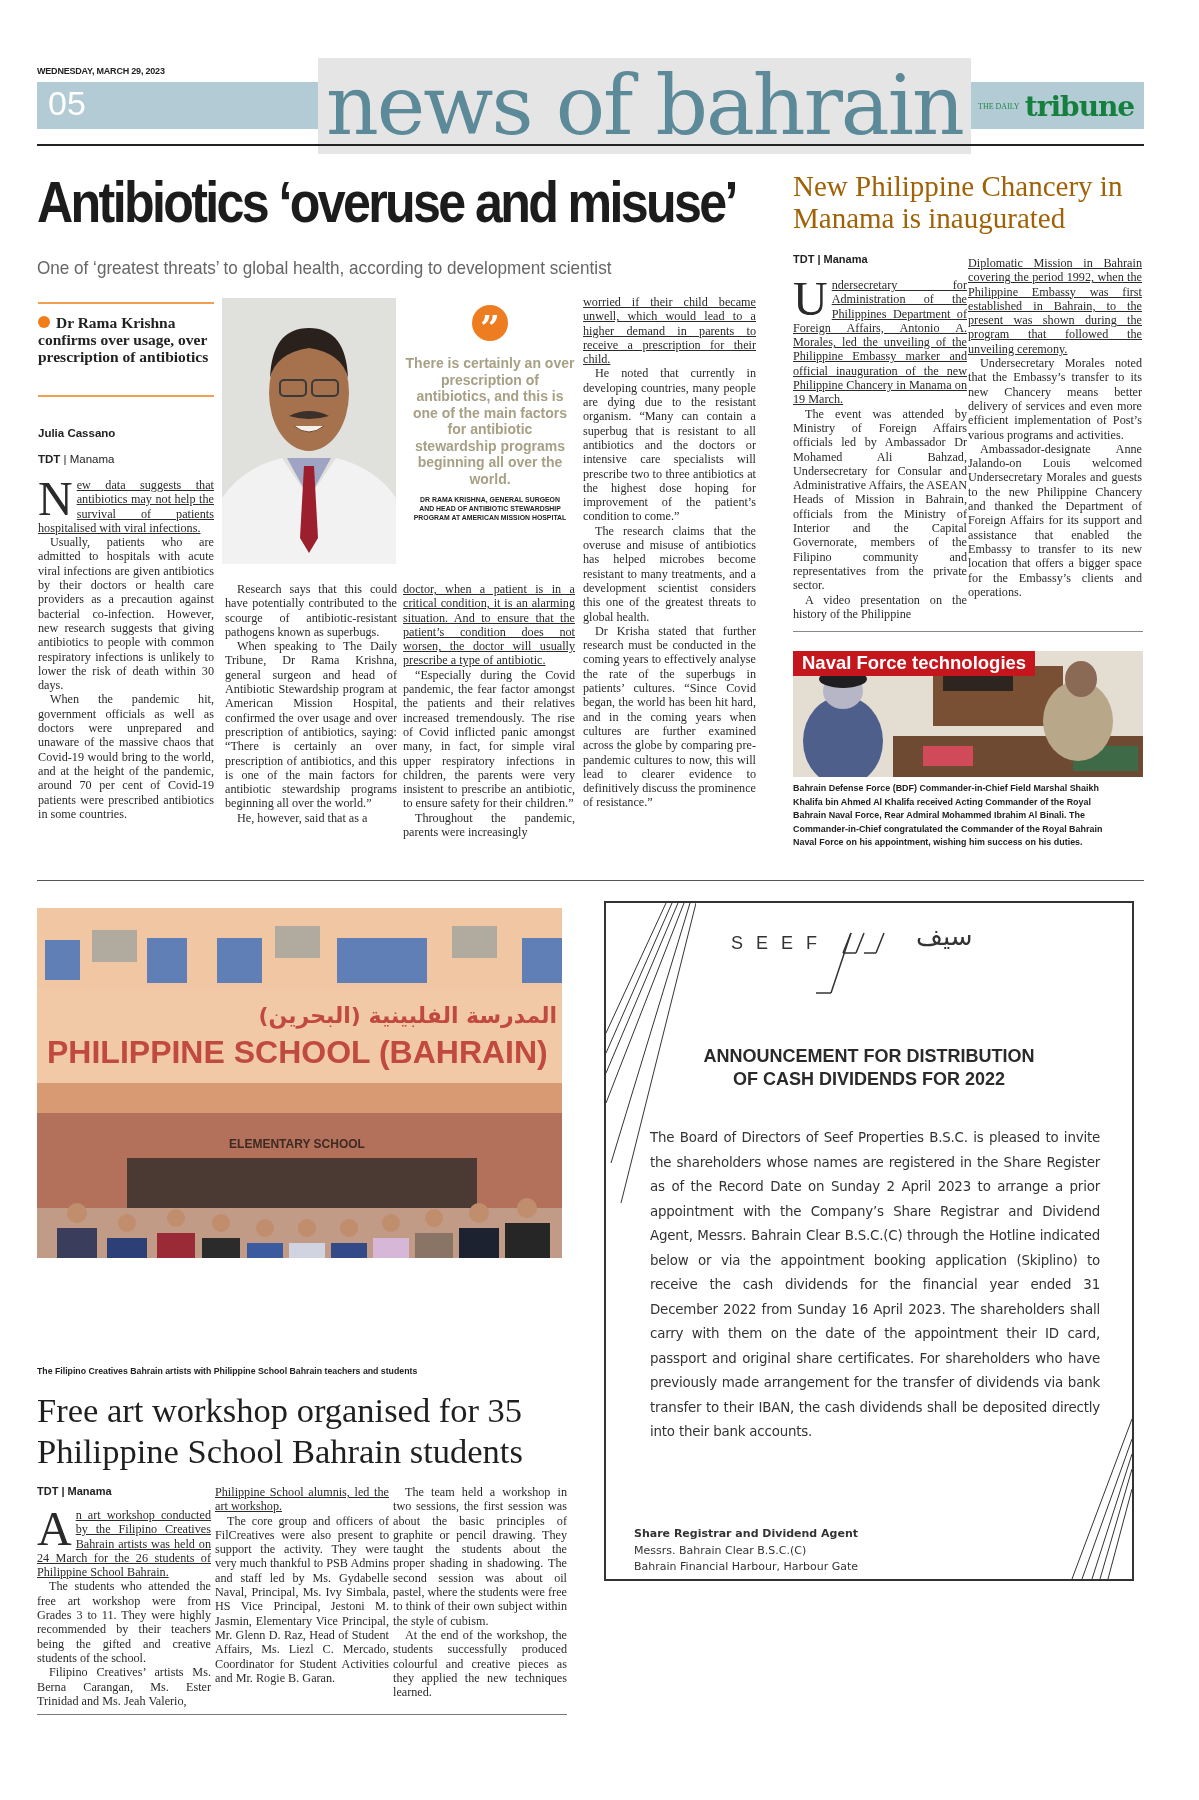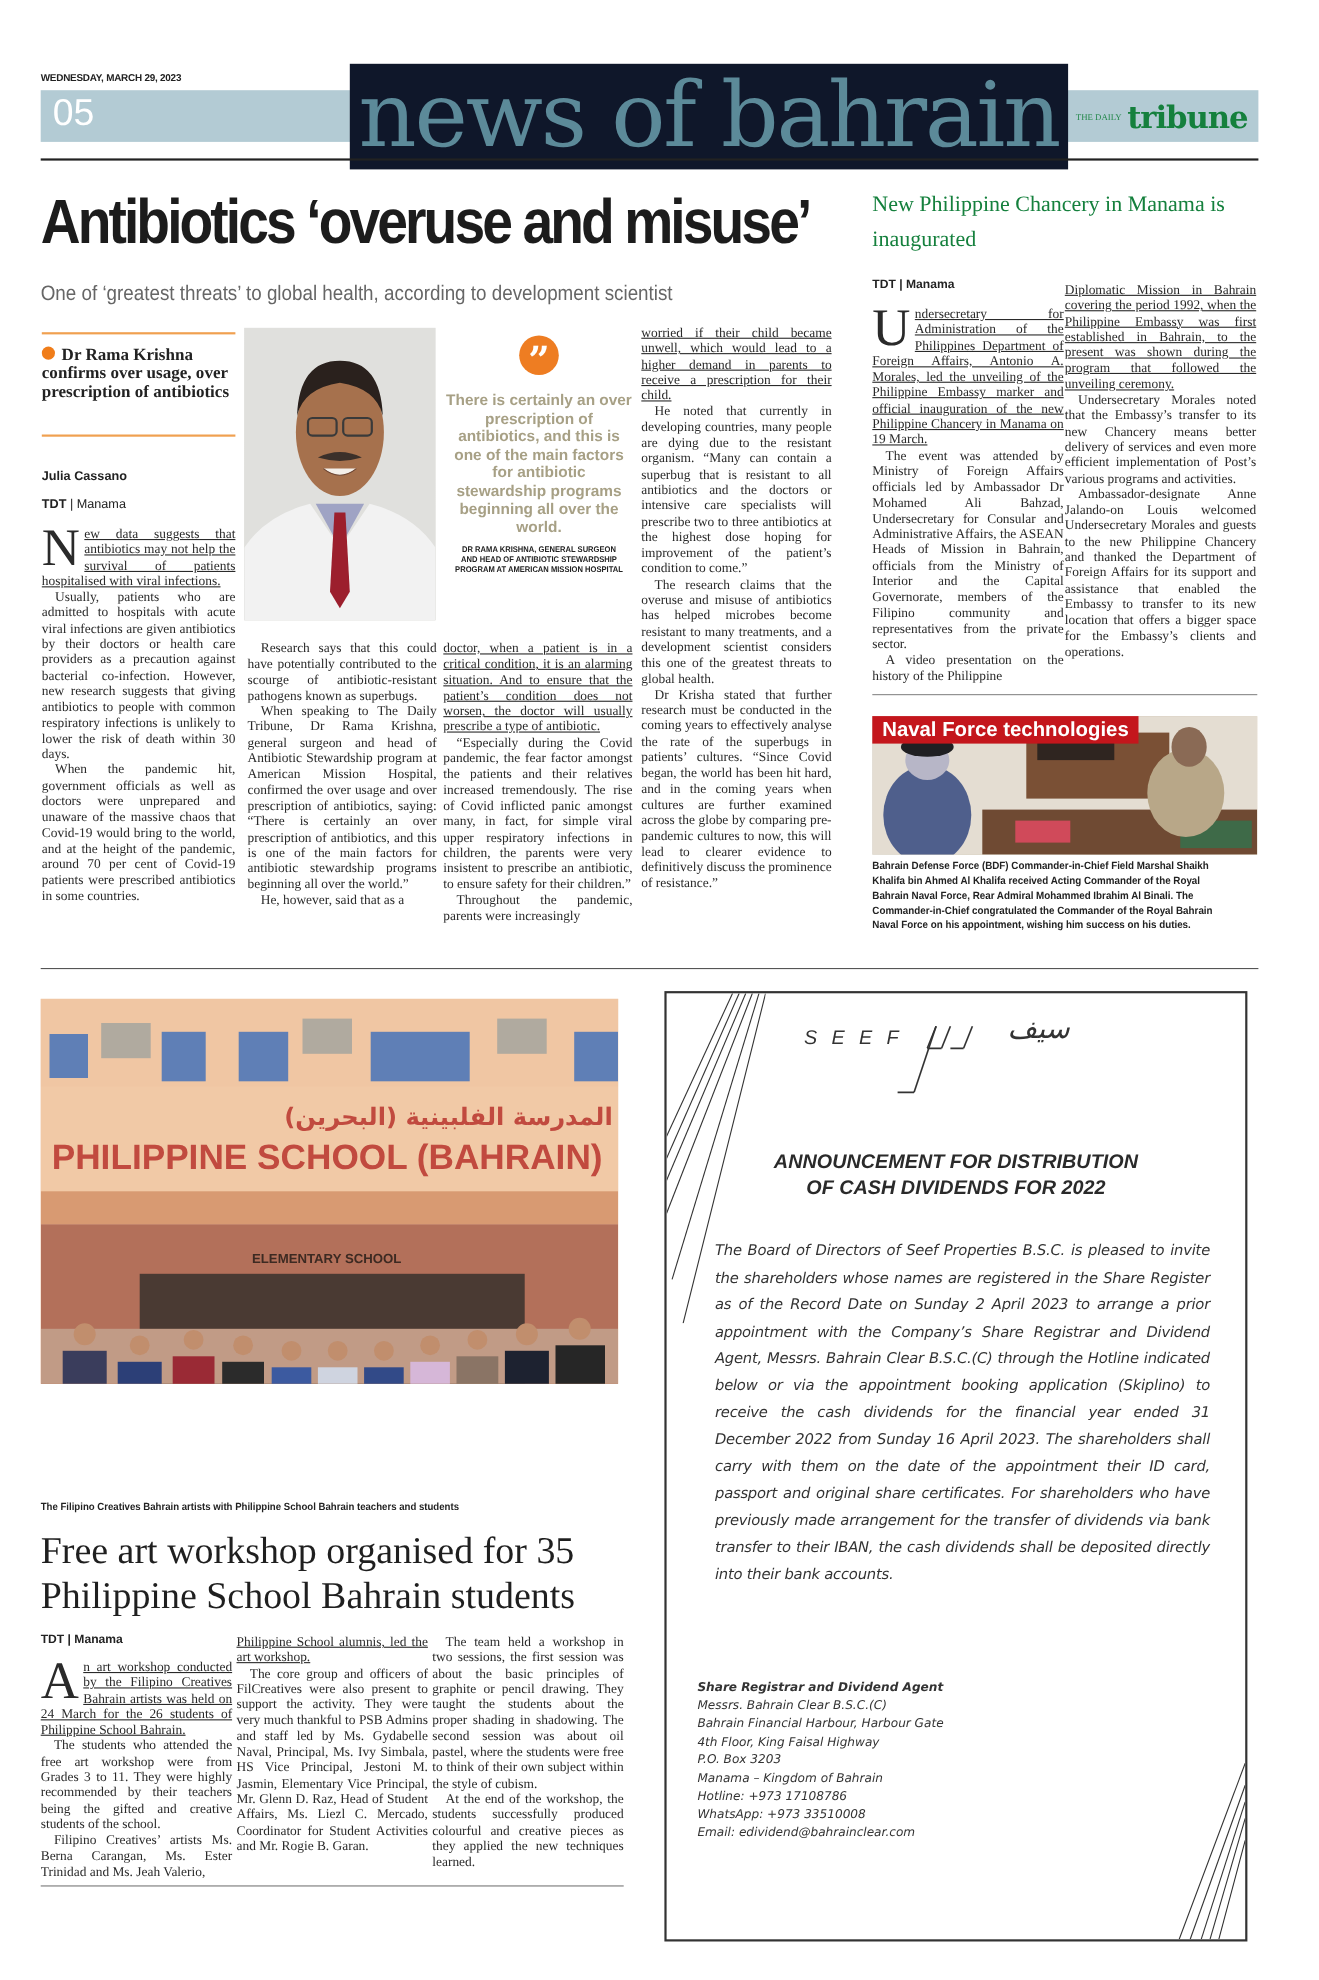--- a/index.html
+++ b/index.html
@@ -8,21 +8,21 @@
 .sans { font-family: "Liberation Sans", sans-serif; }
 .body-text { font-family: "Liberation Serif", serif; font-size: 12.2px; line-height: 14.3px; color: #2a2a2a; text-align: justify; hyphens: auto; }
 .body-text p { text-indent: 12px; }
 .body-text p.first { text-indent: 0; text-decoration: underline; }
 .dropcap { float: left; font-size: 48px; line-height: 38px; margin: 2px 4px 0 0; font-family: "Liberation Serif", serif; }
 
 
 #date-line { left: 37px; top: 66px; font-size: 9px; font-weight: bold; letter-spacing: -0.2px; }
 #masthead-bar { left: 37px; top: 82px; width: 1107px; height: 47px; background: #b3cbd4; }
 #page-number { left: 48px; top: 84px; font-size: 34px; color: #ffffff; font-family: "Liberation Sans", sans-serif; font-weight: 300; }
-#section-title { left: 318px; top: 58px; font-size: 82px; color: #5c8a99; font-family: "DejaVu Serif", serif; font-weight: 200; letter-spacing: -2px; line-height: 96px; background: #0f172a; padding: 0 8px; }
+#section-title { left: 318px; top: 58px; font-size: 82px; color: #5c8a99; font-family: "DejaVu Serif", serif; font-weight: 200; letter-spacing: -2px; line-height: 96px; background: #e5e5e5; padding: 0 8px; }
 #brand-logo { left: 978px; top: 90px; color: #15803d; }
 #brand-the { font-size: 8px; line-height: 9px; display: inline-block; vertical-align: middle; font-family: "Liberation Serif", serif; opacity: .9; }
 #brand-name { font-size: 28px; font-weight: bold; font-family: "DejaVu Serif", serif; vertical-align: middle; letter-spacing: -1px; }
 #header-rule { left: 37px; top: 144px; width: 1107px; height: 2px; background: #222; }
 
 
 #main-headline { left: 37px; top: 170px; font-size: 57px; font-weight: bold; font-family: "Liberation Sans", sans-serif; letter-spacing: -3px; transform: scaleX(0.88); transform-origin: left; color: #1c1c1c; line-height: 64px; white-space: nowrap; }
 #main-subhead { left: 37px; top: 257px; font-size: 19px; color: #666; font-family: "Liberation Sans", sans-serif; transform: scaleX(0.9); transform-origin: left; white-space: nowrap; }
 
 #highlight-box { left: 38px; top: 302px; width: 176px; }
@@ -42,21 +42,21 @@
 #quote-block { left: 405px; top: 295px; width: 170px; text-align: center; }
 #quote-icon { width: 36px; height: 36px; border-radius: 50%; background: #ee7d22; color: #fff; font-size: 34px; font-weight: bold; line-height: 46px; margin: 10px auto 0; font-family: "DejaVu Serif", serif; }
 #quote-text { margin-top: 14px; font-family: "Liberation Sans", sans-serif; font-weight: bold; color: #a7a085; font-size: 14px; line-height: 16.5px; }
 #quote-attribution { margin-top: 8px; font-family: "Liberation Sans", sans-serif; font-weight: bold; font-size: 7.5px; line-height: 9px; color: #222; transform: scaleX(0.92); }
 
 #col2 { left: 225px; top: 582px; width: 172px; }
 #col3 { left: 403px; top: 582px; width: 172px; }
 #col4 { left: 583px; top: 295px; width: 173px; }
 
 
-#chancery-headline { left: 793px; top: 170px; width: 360px; font-family: "Liberation Serif", serif; font-size: 20px; line-height: 32px; color: #15803d; }
+#chancery-headline { left: 793px; top: 170px; width: 360px; font-family: "Liberation Serif", serif; font-size: 29px; line-height: 32px; color: #a16207; }
 #chancery-byline { left: 793px; top: 253px; font-family: "Liberation Sans", sans-serif; font-size: 11px; font-weight: bold; }
 #chancery-col1 { left: 793px; top: 278px; width: 174px; }
 #chancery-col2 { left: 968px; top: 256px; width: 174px; }
 #chancery-rule { left: 793px; top: 631px; width: 350px; height: 1px; background: #888; }
 
 
 #naval-photo { left: 793px; top: 651px; width: 350px; height: 126px; background: linear-gradient(90deg, #d8d2c6 0%, #c8bba5 40%, #8b6a4e 60%, #d9cdb8 100%); overflow: hidden; }
 #naval-tag { left: 793px; top: 651px; background: #c4161c; color: #fff; font-family: "Liberation Sans", sans-serif; font-weight: bold; font-size: 18.5px; padding: 1px 9px 2px 9px; line-height: 22px; }
 #naval-caption { left: 793px; top: 781px; width: 350px; font-family: "Liberation Sans", sans-serif; font-weight: bold; font-size: 9.6px; line-height: 13.5px; color: #222; transform: scaleX(0.93); transform-origin: left; }
 
@@ -66,21 +66,21 @@
 #school-photo { left: 37px; top: 908px; width: 525px; height: 350px; overflow: hidden; background: #e8b898; }
 #school-caption { left: 37px; top: 1365px; font-family: "Liberation Sans", sans-serif; font-weight: bold; font-size: 9.5px; transform: scaleX(0.92); transform-origin: left; white-space: nowrap; }
 #school-headline { left: 37px; top: 1390px; width: 545px; font-family: "Liberation Serif", serif; font-size: 34.5px; line-height: 41px; color: #1f1f1f; }
 #school-byline { left: 37px; top: 1485px; font-family: "Liberation Sans", sans-serif; font-weight: bold; font-size: 11px; }
 #school-col1 { left: 37px; top: 1508px; width: 174px; }
 #school-col2 { left: 215px; top: 1485px; width: 174px; }
 #school-col3 { left: 393px; top: 1485px; width: 174px; }
 #school-rule { left: 37px; top: 1714px; width: 530px; height: 1px; background: #777; }
 
 
-#ad-box { left: 604px; top: 901px; width: 530px; height: 864px; border: 2px solid #333; overflow: hidden; background: #fff; font-style: italic; }
+#ad-box { left: 604px; top: 901px; width: 530px; height: 680px; border: 2px solid #333; overflow: hidden; background: #fff; }
 #ad-lines-tl { left: 0; top: 0; width: 90px; height: 300px; }
 #ad-lines-br { right: 0; bottom: 0; width: 90px; height: 180px; }
 #seef-logo { left: 125px; top: 25px; width: 320px; height: 90px; }
 #seef-latin { left: 125px; top: 30px; font-family: "Liberation Sans", sans-serif; font-size: 18px; letter-spacing: 13px; color: #333; }
 #seef-arabic { left: 310px; top: 18px; font-size: 26px; color: #333; font-family: "DejaVu Sans", sans-serif; }
 #ad-title { left: 0; top: 142px; width: 526px; text-align: center; font-family: "Liberation Sans", sans-serif; font-weight: bold; font-size: 18px; line-height: 23px; color: #2a2a2a; }
 #ad-body { left: 44px; top: 223px; width: 450px; font-family: "DejaVu Sans", sans-serif; font-size: 13.4px; line-height: 24.5px; color: #333; text-align: justify; letter-spacing: -0.2px; }
 #ad-contact { left: 28px; top: 623px; width: 400px; font-family: "DejaVu Sans", sans-serif; font-size: 11px; line-height: 16.5px; color: #333; }
 #ad-contact-title { font-weight: bold; }
 </style>

